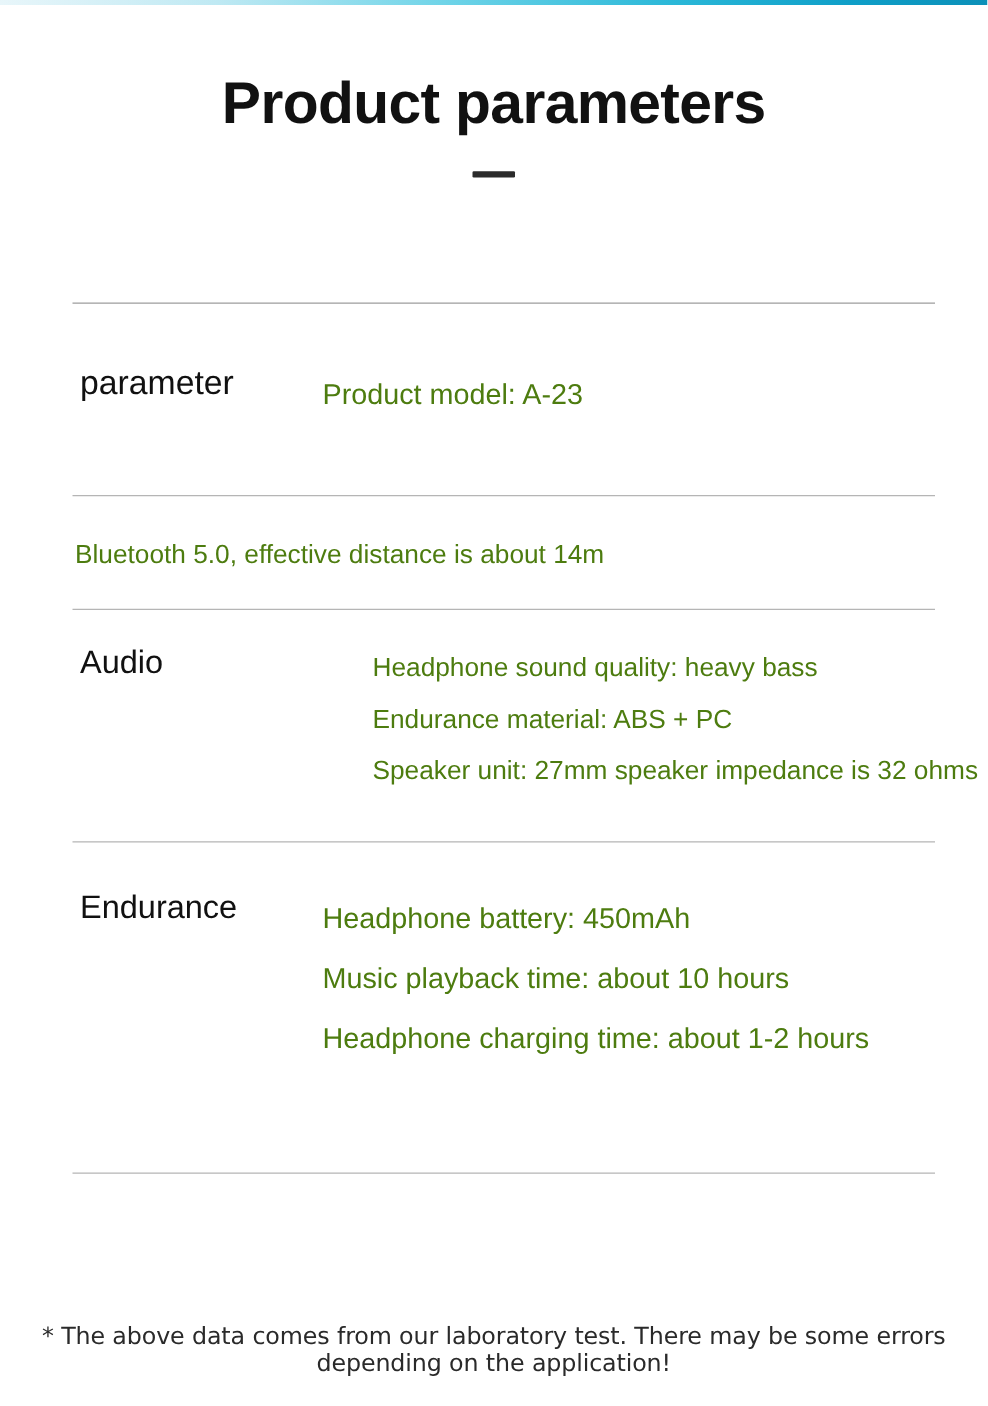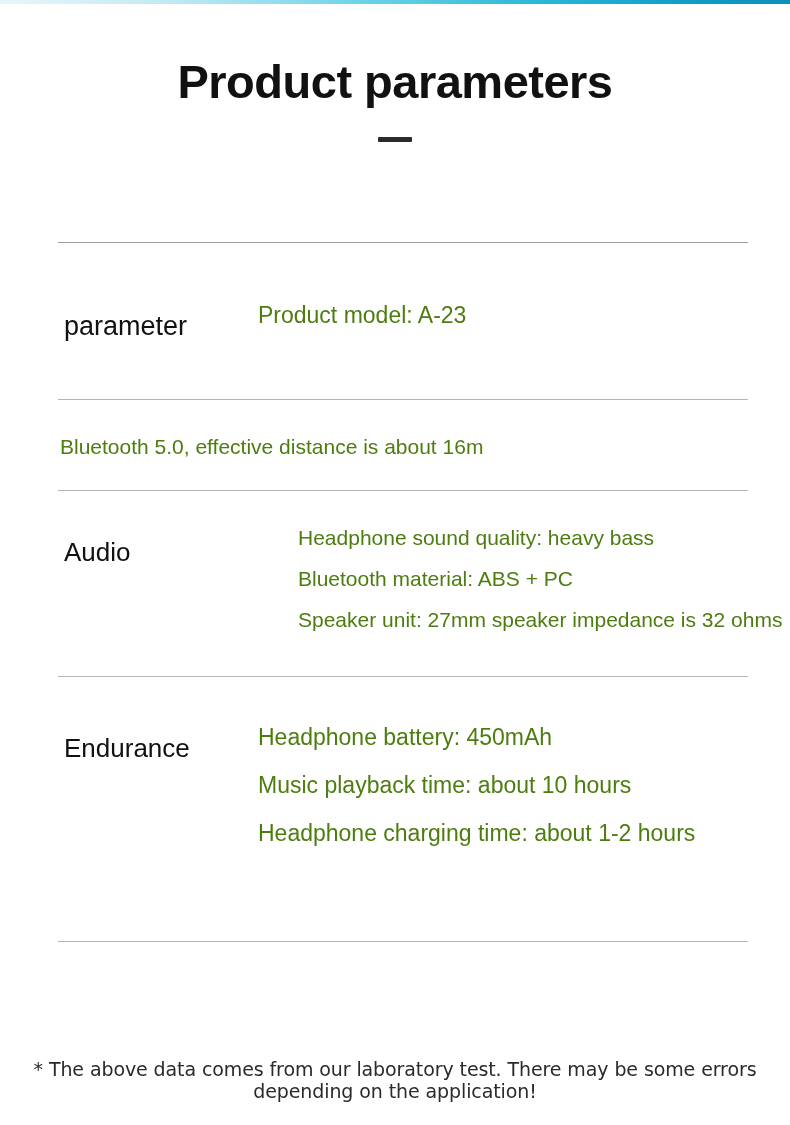--- a/index.html
+++ b/index.html
@@ -59,21 +59,20 @@
     display: flex;
     align-items: flex-start;
   }
   .spec-label {
     width: 192px;
     flex: 0 0 192px;
     font-size: 27px;
     color: #111111;
     line-height: 1.18;
     white-space: nowrap;
-    margin-top: 20px;
   }
   .spec-values {
     flex: 1 1 auto;
     padding-left: 2px;
   }
   .spec-values div {
     color: #4d7c0f;
     white-space: nowrap;
   }
 
@@ -160,31 +159,31 @@
     <div class="spec-label">parameter</div>
     <div class="spec-values">
       <div>Product model: A-23</div>
     </div>
   </div>
 
   <hr class="hr light">
 
   <div class="spec-row row-connection">
     <div class="spec-values">
-      <div>Bluetooth 5.0, effective distance is about 16m</div>
+      <div>Bluetooth 5.0, effective distance is about 14m</div>
     </div>
   </div>
 
   <hr class="hr light">
 
   <div class="spec-row row-audio">
     <div class="spec-label">Audio</div>
     <div class="spec-values">
       <div>Headphone sound quality: heavy bass</div>
-      <div>Bluetooth material: ABS + PC</div>
+      <div>Endurance material: ABS + PC</div>
       <div>Speaker unit: 27mm speaker impedance is 32 ohms</div>
     </div>
   </div>
 
   <hr class="hr light">
 
   <div class="spec-row row-endurance">
     <div class="spec-label">Endurance</div>
     <div class="spec-values">
       <div>Headphone battery: 450mAh</div>

